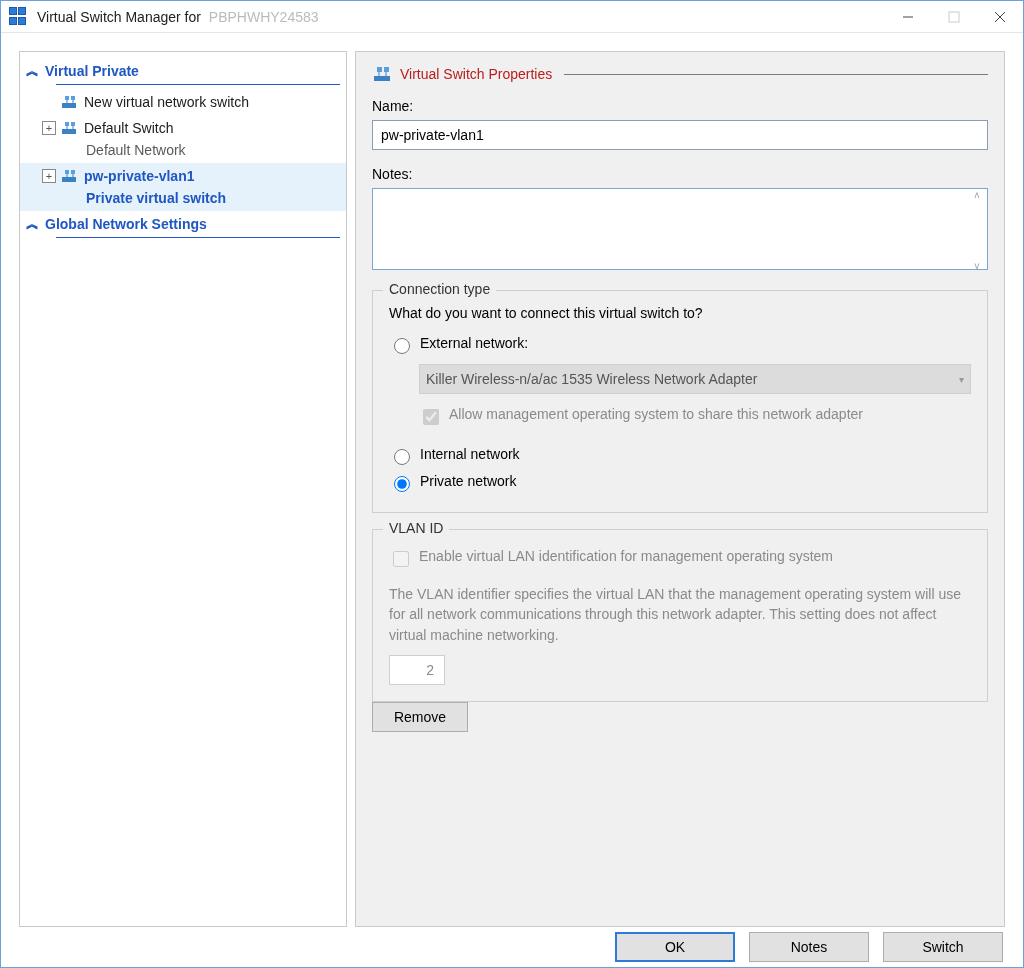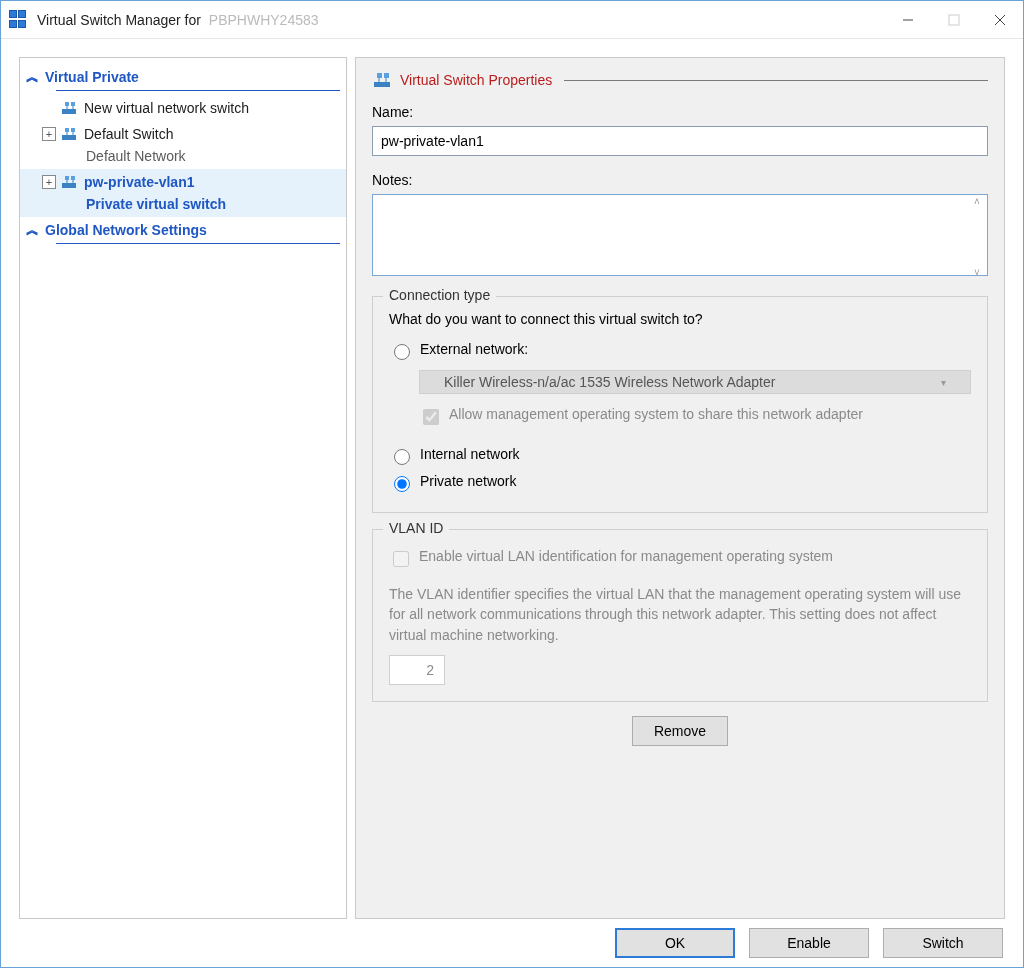--- a/index.html
+++ b/index.html
@@ -2,21 +2,21 @@
 <html><head>
 <meta charset="utf-8">
 <style>
   * { box-sizing: border-box; font-family: "Segoe UI", Tahoma, sans-serif; }
   html, body { margin: 0; padding: 0; background: #fff; }
   .window {
     width: 1024px; height: 968px; border: 1px solid #6aa2d8;
     display: flex; flex-direction: column; background: #fff;
   }
   .titlebar {
-    height: 38px; display: flex; align-items: center;
+    height: 32px; display: flex; align-items: center;
     padding: 0 0 0 8px; border-bottom: 1px solid #e5e5e5;
   }
   .titlebar .app-icon { width: 20px; height: 20px; margin-right: 8px; display: flex; flex-wrap: wrap; }
   .titlebar .app-icon .sq { width: 8px; height: 8px; background: #2d7bd6; border: 1px solid #1a5aa8; margin: 0 1px 1px 0; }
   .titlebar .title { font-size: 14px; color: #222; }
   .titlebar .host { color: #bbb; margin-left: 4px; }
   .titlebar .winbtns { margin-left: auto; display: flex; }
   .titlebar .winbtn { width: 46px; height: 38px; display: flex; align-items: center; justify-content: center; color: #444; }
   .titlebar .winbtn svg { stroke: currentColor; fill: none; stroke-width: 1; }
   .titlebar .winbtn.disabled { color: #ccc; }
@@ -71,40 +71,40 @@
   .notes-wrap .spin span { font-size:10px; text-align:center; }
 
   .groupbox { border: 1px solid #cfcfcf; margin-top: 16px; padding: 14px 16px 16px 16px; position: relative; }
   .groupbox .legend { position: absolute; top: -10px; left: 10px; background: #f0f0f0; padding: 0 6px; font-size: 14px; color:#333; }
   .prompt { font-size: 14px; color:#000; margin-bottom: 10px; }
   .radio-row, .check-row { display:flex; align-items:flex-start; font-size:14px; color:#000; padding: 4px 0; }
   .radio-row input, .check-row input { width:16px; height:16px; margin-right:10px; }
   .radio-row.disabled, .check-row.disabled, .disabled-text { color:#8a8a8a; }
   .adapter-select {
     margin: 6px 0 8px 30px; background:#dcdcdc; border:1px solid #cfcfcf;
-    height:24px; display:flex; align-items:center; padding:0 24px; font-size:14px; color:#555;
+    height:30px; display:flex; align-items:center; padding:0 6px; font-size:14px; color:#555;
     justify-content: space-between;
   }
   .adapter-select .dd { color:#9a9a9a; font-size:10px; }
   .mgmt-check { margin-left: 30px; }
   .vlan-desc { font-size:14px; color:#8a8a8a; margin: 10px 0; line-height: 1.45; }
   .vlan-num {
     width: 56px; height: 30px; border:1px solid #cfcfcf; background:#fff;
     text-align:right; padding: 0 10px; font-size:14px; color:#8a8a8a; display:inline-block; line-height:28px;
   }
 
-  .remove-row { display:flex; justify-content:center; margin-top: 14px; }
+  .remove-row { display:flex; justify-content:flex-start; }
   .btn {
     min-width: 96px; height: 30px; background:#e1e1e1; border:1px solid #adadad;
     font-size:14px; color:#000; padding: 0 18px; cursor:pointer;
   }
   .btn.primary { border:2px solid #2d7bd6; }
 
   .footer {
-    height: 48px; display:flex; align-items:center; justify-content:flex-end;
+    height: 40px; display:flex; align-items:center; justify-content:flex-end;
     gap: 14px; padding: 0 20px; 
   }
   .footer .btn { min-width: 120px; }
 
   .double-chevron { color:#1F57C3; font-weight:700; font-size:13px; letter-spacing:-2px; }
 </style>
 </head>
 <body>
 
 <div class="window">
@@ -281,17 +281,17 @@
 
       <div class="remove-row">
         <button class="btn">Remove</button>
       </div>
 
     </div>
   </div>
 
   <div class="footer">
     <button class="btn primary">OK</button>
-    <button class="btn">Enable</button>
+    <button class="btn">Notes</button>
     <button class="btn">Switch</button>
   </div>
 
 </div>
 
 </body></html>

